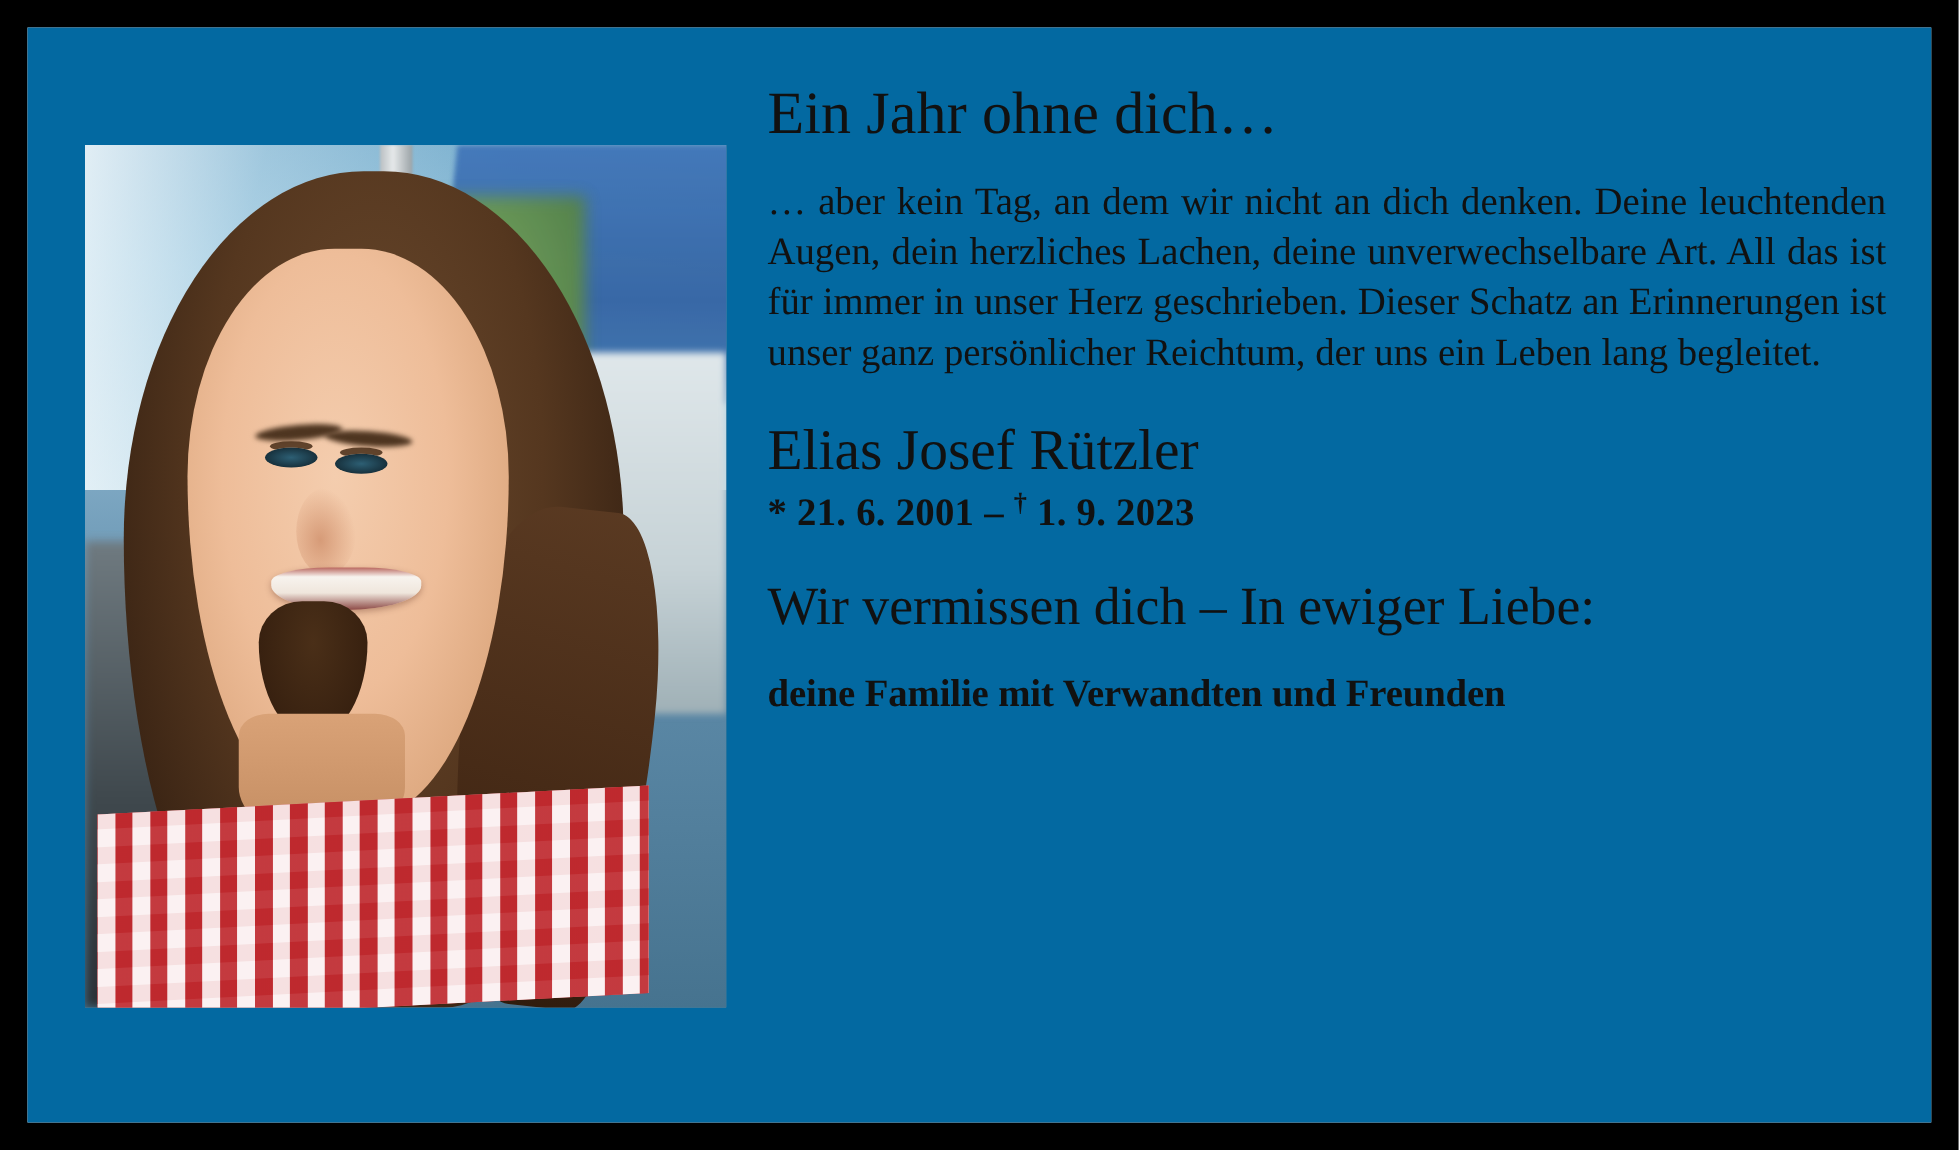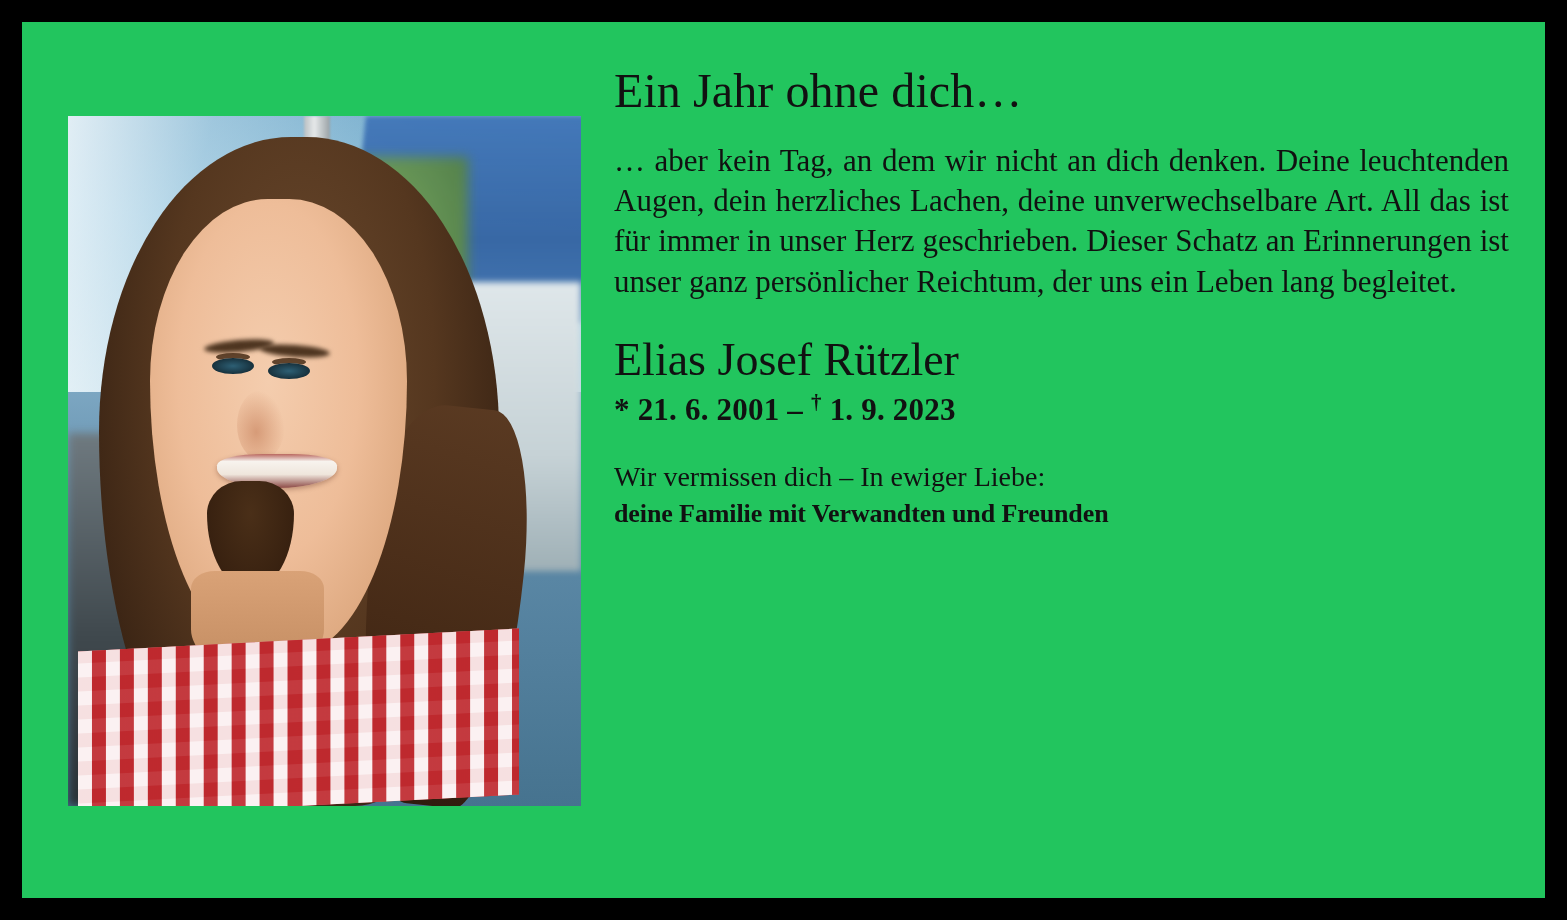--- a/index.html
+++ b/index.html
@@ -22,21 +22,21 @@
     background: #ffffff;
     border: 22px solid #000000;
   }
 
   .card-inner {
     position: absolute;
     left: 0;
     top: 0;
     right: 0;
     bottom: 0;
-    background: #22c55e;
+    background: #0369a1;
     display: flex;
     flex-direction: row;
     padding: 22px 30px 24px 46px;
     box-sizing: border-box;
   }
 
   
   .portrait-col {
     width: 520px;
     flex: 0 0 520px;
@@ -239,27 +239,27 @@
 
   .service-text {
     font-size: 33.5px;
     line-height: 1.30;
     margin: 0 0 30px 0;
     text-align: justify;
     text-justify: inter-word;
   }
 
   .closing-line {
-    font-size: 28px;
+    font-size: 43px;
     line-height: 1.25;
-    margin: 0 0 4px 0;
+    margin: 0 0 24px 0;
   }
 
   .family-line {
-    font-size: 26px;
+    font-size: 31px;
     line-height: 1.25;
     font-weight: bold;
     margin: 0;
     letter-spacing: -0.1px;
   }
 </style>
 </head>
 <body>
 
 <div class="memoriam-card">

